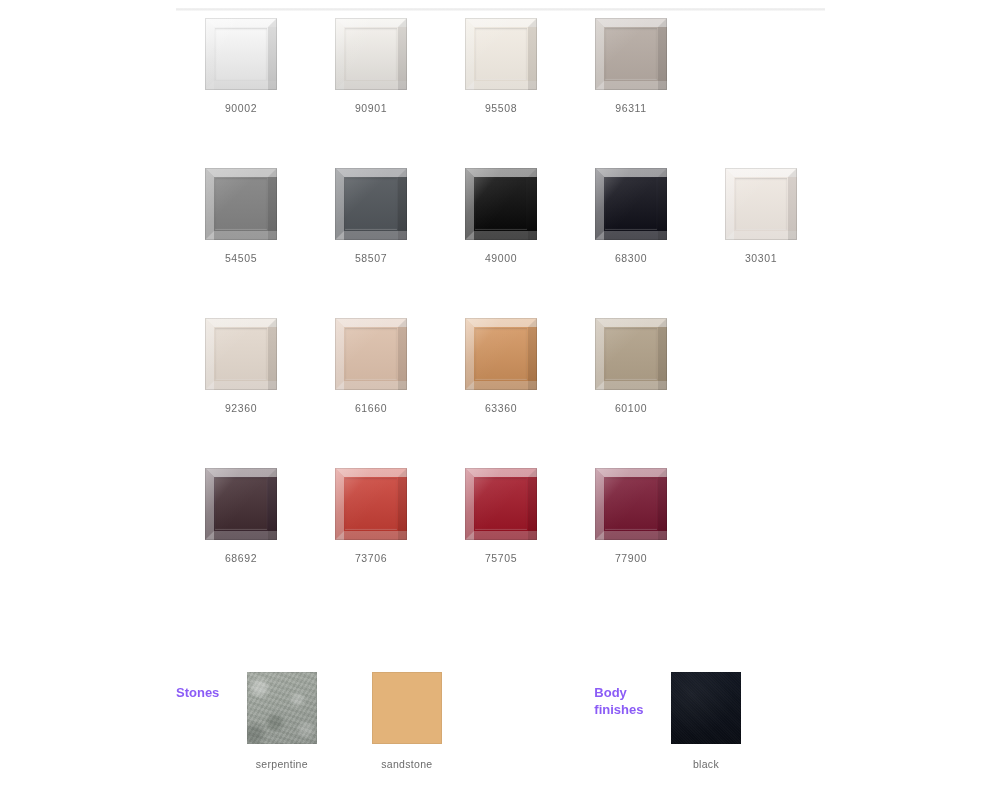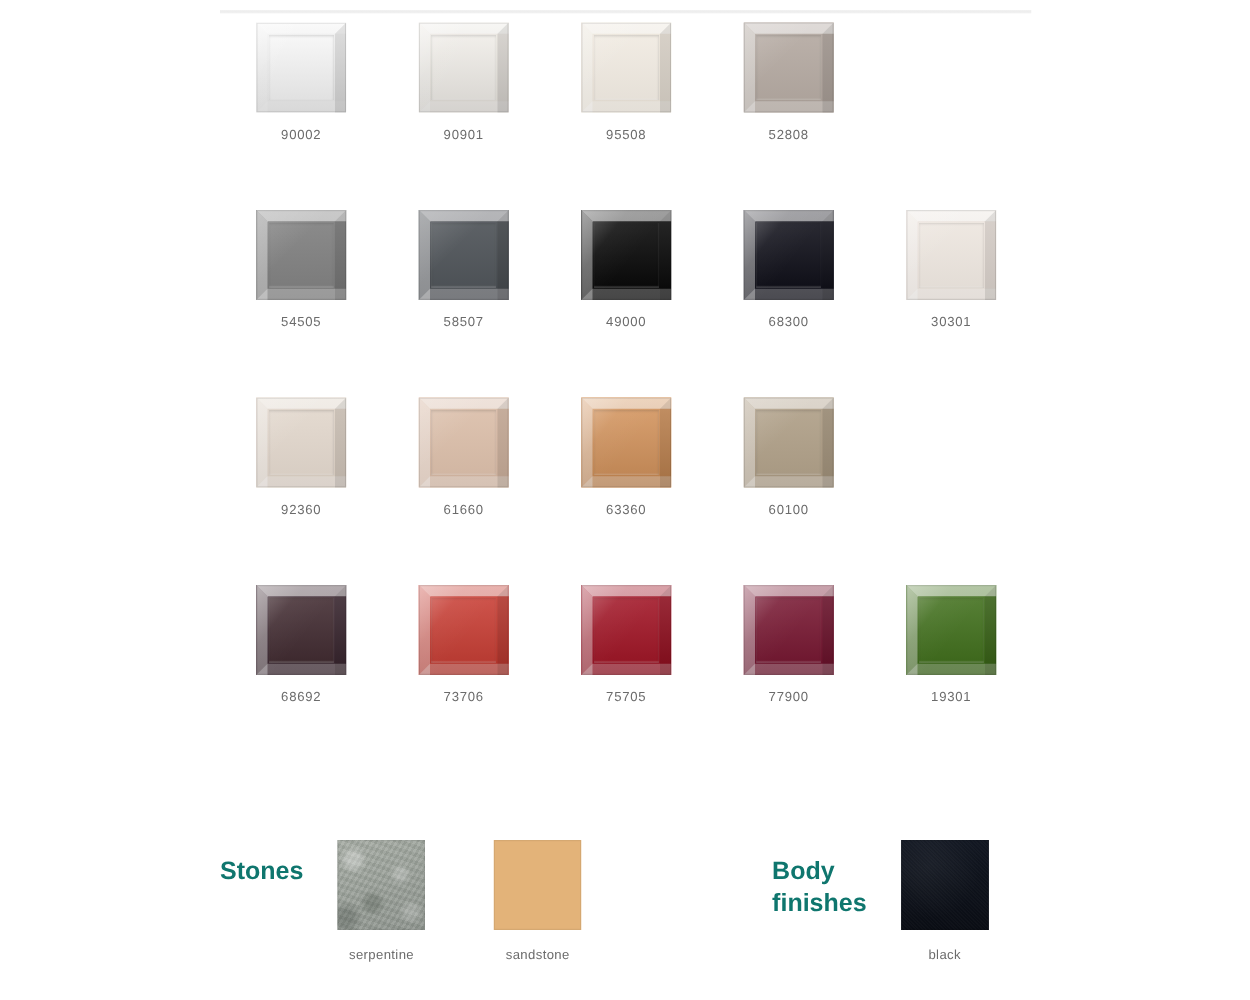--- a/index.html
+++ b/index.html
@@ -122,23 +122,23 @@
     left: 176px; top: 672px;
     width: 650px;
     display: flex;
     align-items: flex-start;
   }
   .bot-group {
     display: flex;
     align-items: flex-start;
   }
   .group-title {
-    font-size: 20px;
+    font-size: 13px;
     font-weight: bold;
-    color: #0f766e;
+    color: #8b5cf6;
     line-height: 1.32;
     padding-top: 12px;
     white-space: pre-line;
   }
   .group-title.right { text-align: left; }
 
   .fin-cell {
     width: 125px;
     display: flex;
     flex-direction: column;
@@ -240,21 +240,21 @@
         <div class="tile-cell">
           <div class="tile" style="background: rgb(176, 165, 157);">
             <div class="face" style="background: rgb(176, 165, 157);"></div>
             <div class="bev bev-top"></div>
             <div class="bev bev-bottom"></div>
             <div class="bev bev-left"></div>
             <div class="bev bev-right"></div>
             <div class="panel" style="background: rgb(181, 170, 162); box-shadow: rgba(0, 0, 0, 0.16) 0px 1px 2px inset, rgba(255, 255, 255, 0.22) 0px -1px 1px inset;"></div>
             <div class="sheen"></div>
           </div>
-          <div class="tile-label">52808</div>
+          <div class="tile-label">96311</div>
         </div>
       </div>
       <div class="tile-row">
         <div class="tile-cell">
           <div class="tile" style="background: rgb(123, 123, 123);">
             <div class="face" style="background: rgb(123, 123, 123);"></div>
             <div class="bev bev-top"></div>
             <div class="bev bev-bottom"></div>
             <div class="bev bev-left"></div>
             <div class="bev bev-right"></div>
@@ -403,32 +403,20 @@
           <div class="tile glossy" style="background: rgb(115, 16, 44);">
             <div class="face" style="background: rgb(115, 16, 44);"></div>
             <div class="bev bev-top"></div>
             <div class="bev bev-bottom"></div>
             <div class="bev bev-left"></div>
             <div class="bev bev-right"></div>
             <div class="panel" style="background: rgb(120, 21, 48); box-shadow: rgba(0, 0, 0, 0.16) 0px 1px 2px inset, rgba(255, 255, 255, 0.22) 0px -1px 1px inset;"></div>
             <div class="sheen"></div>
           </div>
           <div class="tile-label">77900</div>
-        </div>
-        <div class="tile-cell">
-          <div class="tile glossy" style="background: rgb(59, 106, 22);">
-            <div class="face" style="background: rgb(59, 106, 22);"></div>
-            <div class="bev bev-top"></div>
-            <div class="bev bev-bottom"></div>
-            <div class="bev bev-left"></div>
-            <div class="bev bev-right"></div>
-            <div class="panel" style="background: rgb(64, 112, 26); box-shadow: rgba(0, 0, 0, 0.16) 0px 1px 2px inset, rgba(255, 255, 255, 0.22) 0px -1px 1px inset;"></div>
-            <div class="sheen"></div>
-          </div>
-          <div class="tile-label">19301</div>
         </div>
       </div>
     </div>
 
   <div class="bottom">
     <div class="bot-group">
       <div class="group-title">Stones</div>
       <div class="stones-items" style="display:flex">
           <div class="fin-cell">
             <div class="fin-swatch tex-serpentine"></div>

